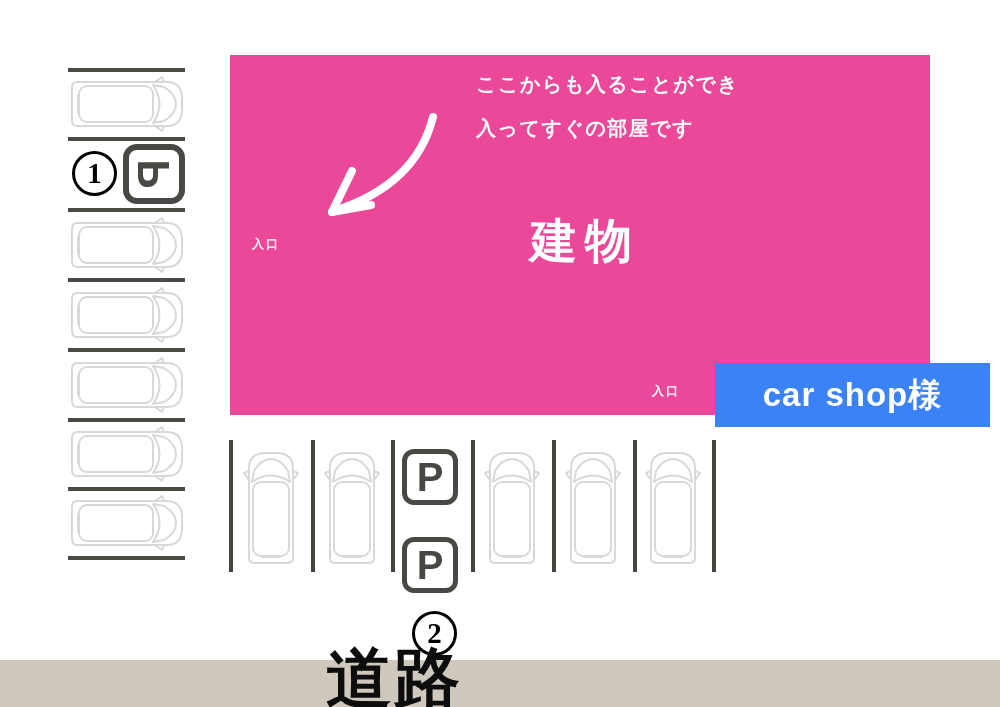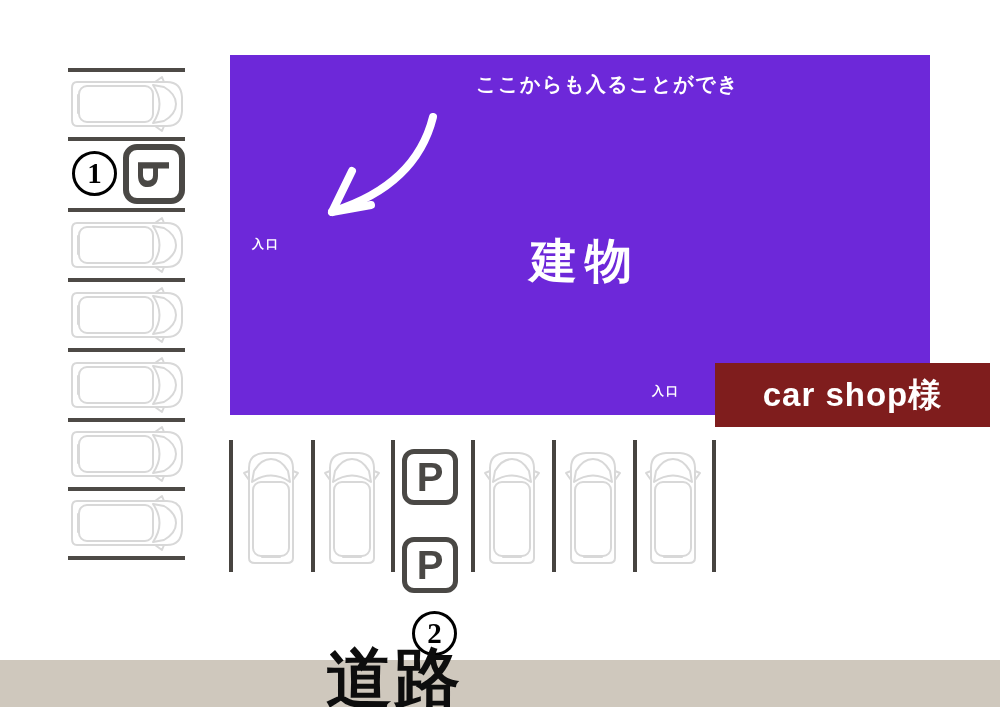--- a/index.html
+++ b/index.html
@@ -29,29 +29,29 @@
 
   
   .circle-num{
     position:absolute;width:45px;height:45px;border:3px solid #000000;border-radius:50%;
     background:#ffffff;box-sizing:border-box;display:flex;align-items:center;justify-content:center;
     font-family:"Liberation Serif", serif;font-weight:bold;font-size:29px;color:#000000;
   }
 
   
   #building{
-    left:230px;top:55px;width:700px;height:360px;background:#6d28d9;color:#ffffff;
+    left:230px;top:55px;width:700px;height:360px;background:#ec4899;color:#ffffff;
   }
   .note-line{position:absolute;font-size:20px;font-weight:bold;letter-spacing:1.5px;white-space:nowrap;}
-  #building-title{position:absolute;left:300px;top:155px;font-size:47px;font-weight:bold;letter-spacing:8px;white-space:nowrap;margin-top:20px;}
+  #building-title{position:absolute;left:300px;top:155px;font-size:47px;font-weight:bold;letter-spacing:8px;white-space:nowrap;}
   .entrance-label{position:absolute;font-size:12px;font-weight:bold;letter-spacing:2px;white-space:nowrap;}
 
   
   #car-shop-box{
-    left:715px;top:363px;width:275px;height:64px;background:#7f1d1d;color:#ffffff;
+    left:715px;top:363px;width:275px;height:64px;background:#3b82f6;color:#ffffff;
     display:flex;align-items:center;justify-content:center;
     font-size:33px;font-weight:bold;letter-spacing:1px;white-space:nowrap;
   }
 
   
   #road{left:0;top:660px;width:1000px;height:47px;background:#cfc8bd;}
   #road-label{
     left:326px;top:646px;font-family:"Liberation Serif", serif;font-weight:bold;
     font-size:66px;line-height:1;color:#0d0d0d;letter-spacing:2px;white-space:nowrap;
   }
@@ -108,20 +108,21 @@
     <div class="circle-num" style="left:72px;top:151px">
       <span>1</span>
     </div>
     <div class="p-sign left-sign">
       <span class="p-rot">P</span>
     </div>
   </div>
 
   <div id="building" class="abs">
     <div class="note-line" style="left:246px;top:16px">ここからも入ることができ</div>
+    <div class="note-line" style="left:246px;top:60px">入ってすぐの部屋です</div>
 
     <svg class="abs" style="left:0;top:0" width="300" height="200" viewBox="0 0 300 200">
       <g stroke="#ffffff" stroke-width="8" fill="none" stroke-linecap="round" stroke-linejoin="round">
         <path d="M203 62 Q186 130 104 156"></path>
         <path d="M102 157 L122 116"></path>
         <path d="M102 157 L141 150"></path>
       </g>
     </svg>
 
     <div id="building-title">建物</div>

